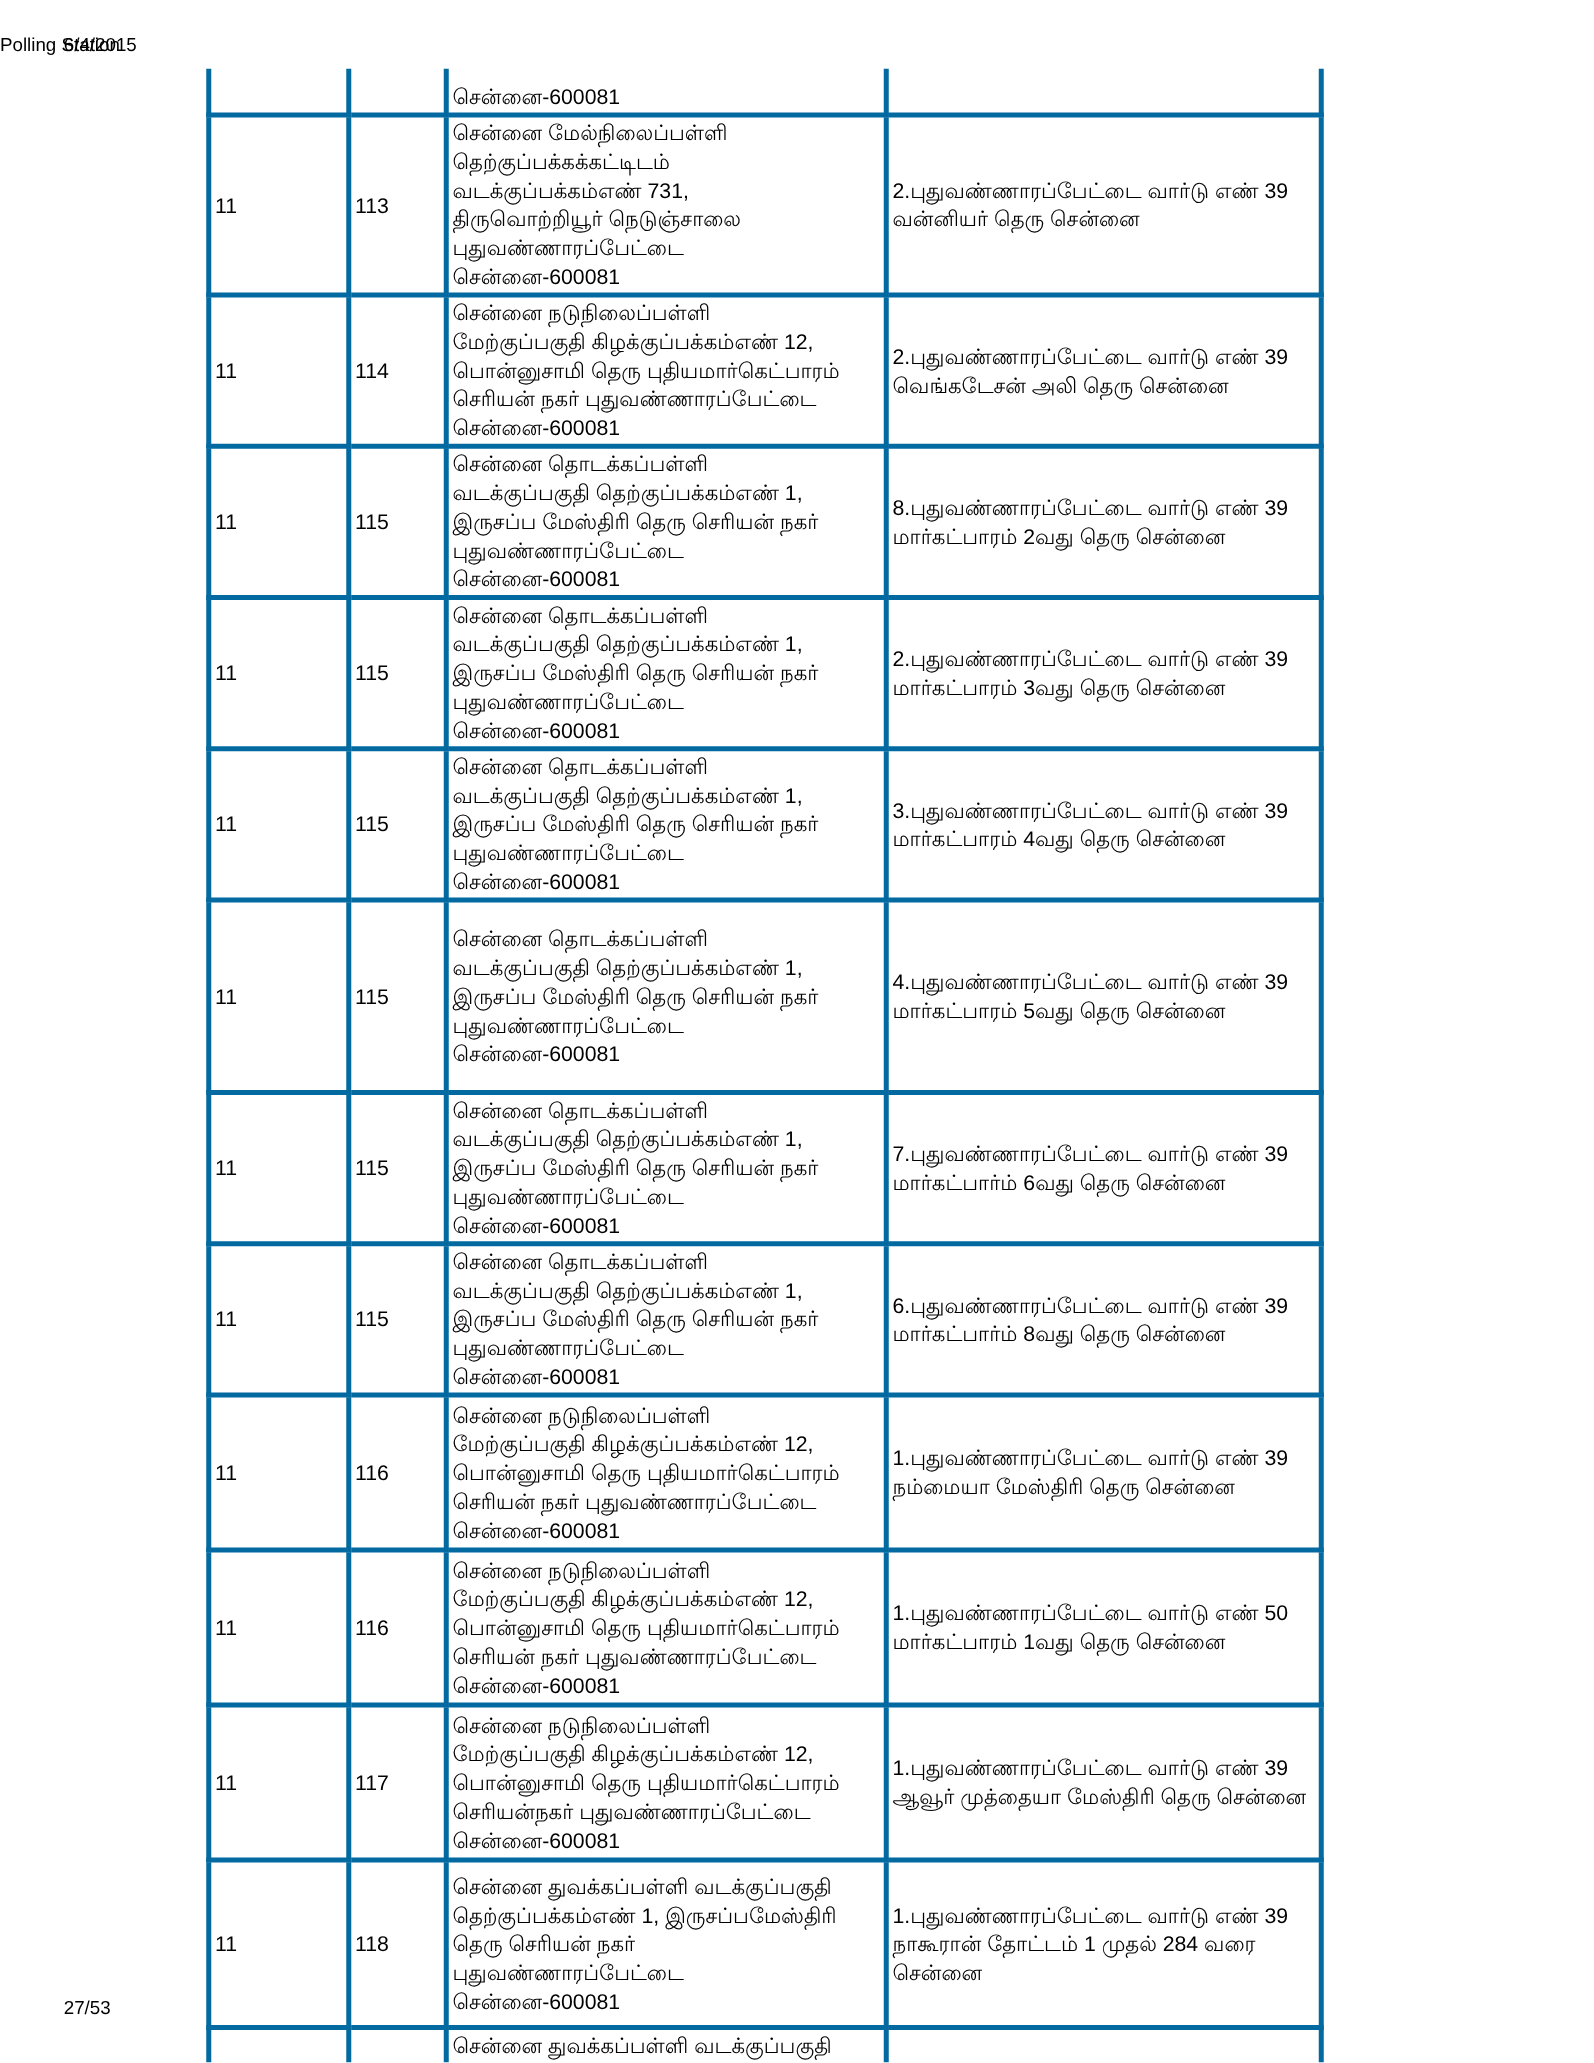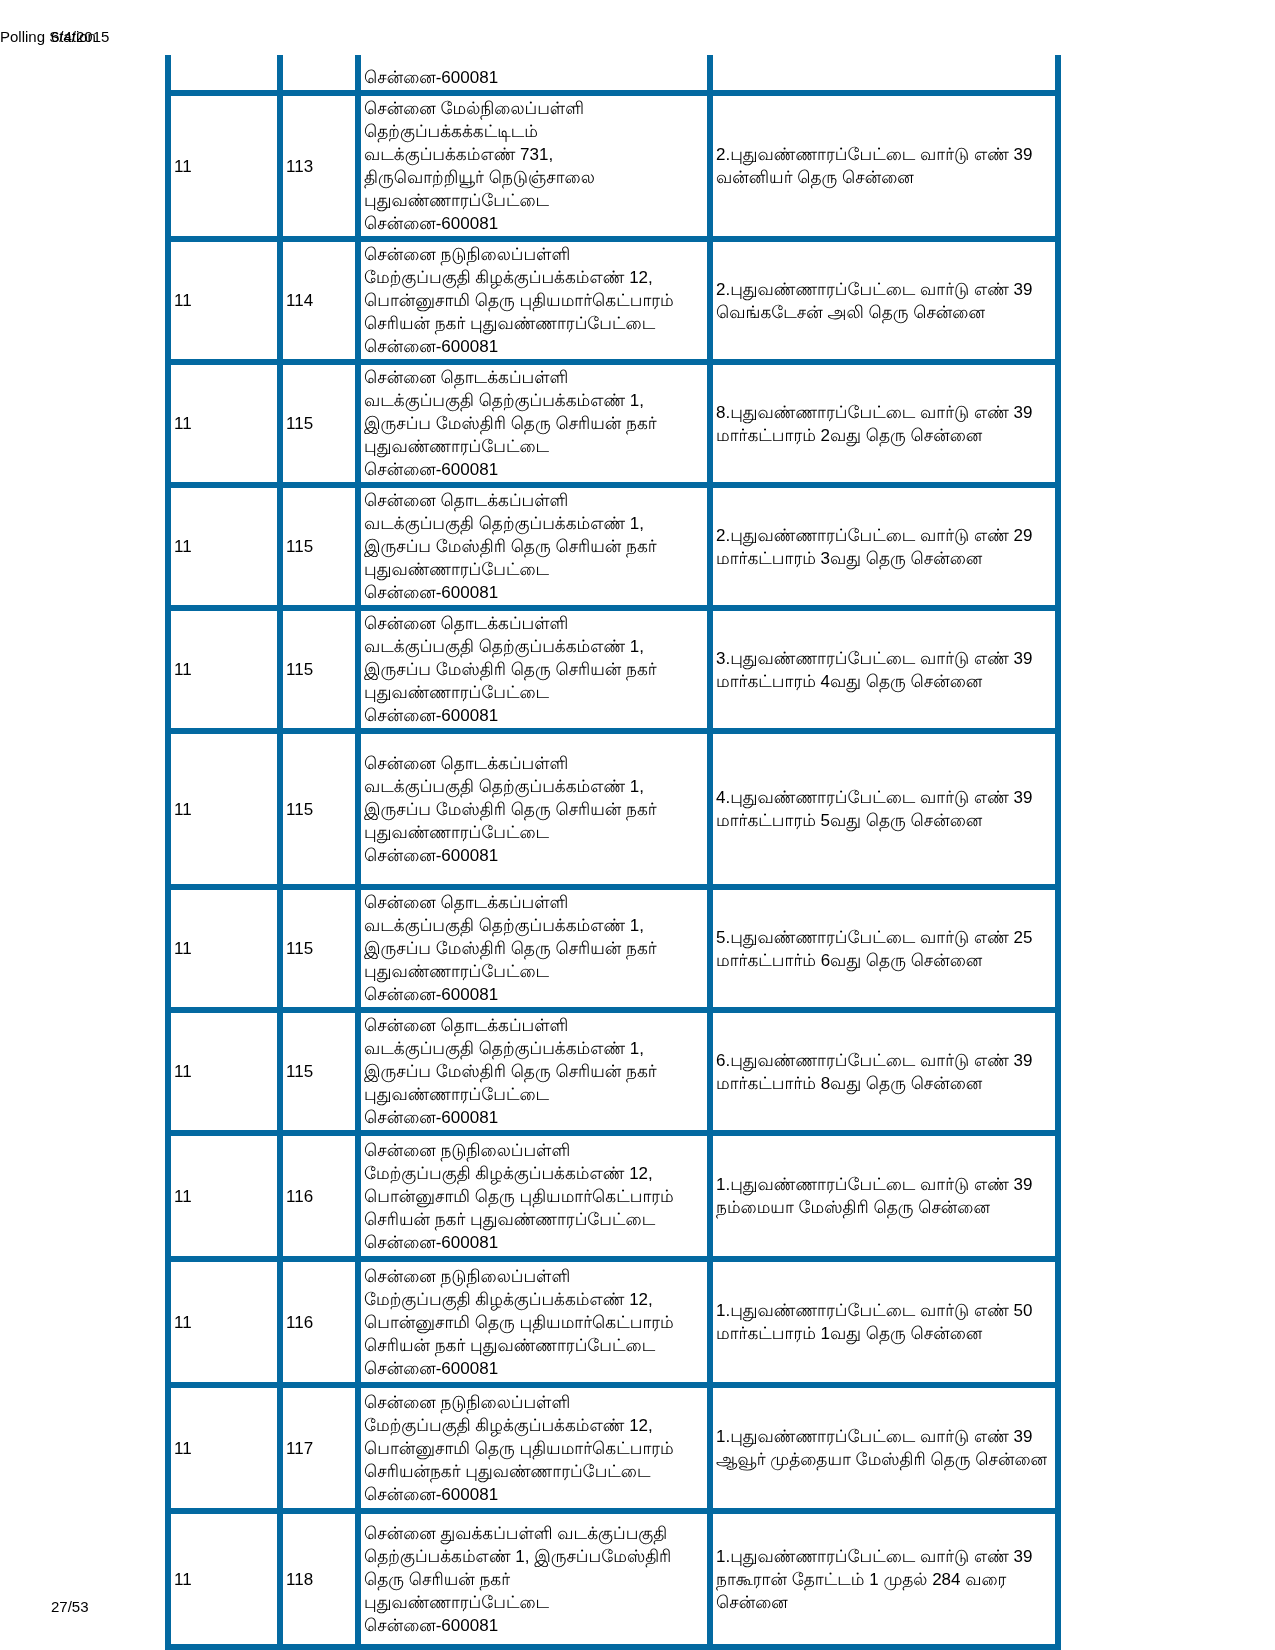--- a/index.html
+++ b/index.html
@@ -34,21 +34,21 @@
     font-family: Liberation Sans, sans-serif;
     font-size: 17px;
     line-height: 23px;
     color: #000000;
   }
   col.c-ac   { width: 112px; }
   col.c-ps   { width: 78px;  }
   col.c-addr { width: 352px; }
   col.c-area { width: 348px; }
   table.ps-table td {
-    border: 6px solid #0369a1;
+    border: 4px solid #0369a1;
     padding: 1px 3px;
     vertical-align: middle;
     overflow: hidden;
   }
   td[data-name="ps-address-cell"] { white-space: pre-line; }
   
   tr:nth-child(1) td  { height: 33px; border-top: none; vertical-align: bottom; }
   tr:nth-child(2) td  { height: 138px; }
   tr:nth-child(3) td  { height: 113px; }
   tr:nth-child(4) td  { height: 113px; }
@@ -131,21 +131,21 @@
             <td data-name="ps-area-cell">8.புதுவண்ணாரப்பேட்டை வார்டு எண் 39 மார்கட்பாரம் 2வது தெரு சென்னை</td>
           </tr>
           <tr data-name="table-row">
             <td data-name="ac-number-cell">11</td>
             <td data-name="ps-number-cell">115</td>
             <td data-name="ps-address-cell">சென்னை தொடக்கப்பள்ளி
 வடக்குப்பகுதி தெற்குப்பக்கம்எண் 1,
 இருசப்ப மேஸ்திரி தெரு செரியன் நகர்
 புதுவண்ணாரப்பேட்டை
 சென்னை-600081</td>
-            <td data-name="ps-area-cell">2.புதுவண்ணாரப்பேட்டை வார்டு எண் 29 மார்கட்பாரம் 3வது தெரு சென்னை</td>
+            <td data-name="ps-area-cell">2.புதுவண்ணாரப்பேட்டை வார்டு எண் 39 மார்கட்பாரம் 3வது தெரு சென்னை</td>
           </tr>
           <tr data-name="table-row">
             <td data-name="ac-number-cell">11</td>
             <td data-name="ps-number-cell">115</td>
             <td data-name="ps-address-cell">சென்னை தொடக்கப்பள்ளி
 வடக்குப்பகுதி தெற்குப்பக்கம்எண் 1,
 இருசப்ப மேஸ்திரி தெரு செரியன் நகர்
 புதுவண்ணாரப்பேட்டை
 சென்னை-600081</td>
             <td data-name="ps-area-cell">3.புதுவண்ணாரப்பேட்டை வார்டு எண் 39 மார்கட்பாரம் 4வது தெரு சென்னை</td>
@@ -161,21 +161,21 @@
             <td data-name="ps-area-cell">4.புதுவண்ணாரப்பேட்டை வார்டு எண் 39 மார்கட்பாரம் 5வது தெரு சென்னை</td>
           </tr>
           <tr data-name="table-row">
             <td data-name="ac-number-cell">11</td>
             <td data-name="ps-number-cell">115</td>
             <td data-name="ps-address-cell">சென்னை தொடக்கப்பள்ளி
 வடக்குப்பகுதி தெற்குப்பக்கம்எண் 1,
 இருசப்ப மேஸ்திரி தெரு செரியன் நகர்
 புதுவண்ணாரப்பேட்டை
 சென்னை-600081</td>
-            <td data-name="ps-area-cell">5.புதுவண்ணாரப்பேட்டை வார்டு எண் 25 மார்கட்பார்ம் 6வது தெரு சென்னை</td>
+            <td data-name="ps-area-cell">7.புதுவண்ணாரப்பேட்டை வார்டு எண் 39 மார்கட்பார்ம் 6வது தெரு சென்னை</td>
           </tr>
           <tr data-name="table-row">
             <td data-name="ac-number-cell">11</td>
             <td data-name="ps-number-cell">115</td>
             <td data-name="ps-address-cell">சென்னை தொடக்கப்பள்ளி
 வடக்குப்பகுதி தெற்குப்பக்கம்எண் 1,
 இருசப்ப மேஸ்திரி தெரு செரியன் நகர்
 புதுவண்ணாரப்பேட்டை
 சென்னை-600081</td>
             <td data-name="ps-area-cell">6.புதுவண்ணாரப்பேட்டை வார்டு எண் 39 மார்கட்பார்ம் 8வது தெரு சென்னை</td>

